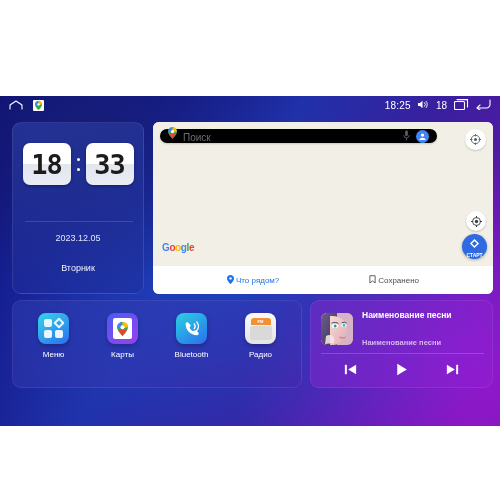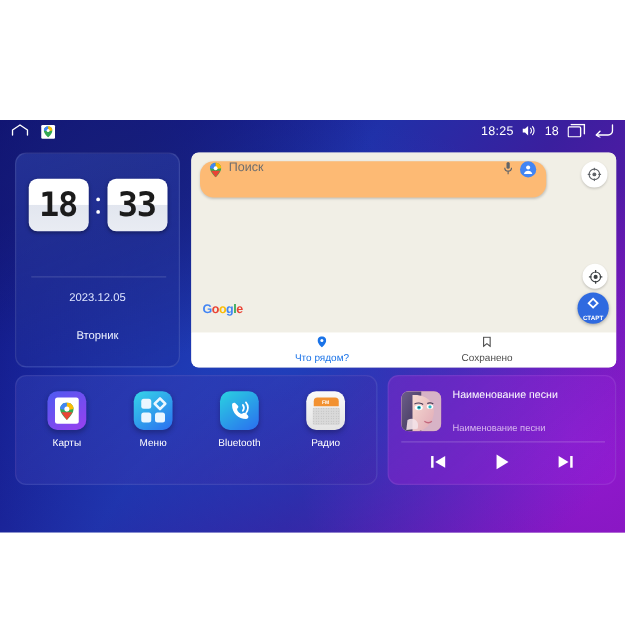--- a/index.html
+++ b/index.html
@@ -62,22 +62,22 @@
                 color:#eef2ff; font-size:9px;margin-top:12px; }
 
   
   #map-widget {
     left:153px; top:26px; width:340px; height:172px;
     background:#f2f0e7; border-radius:6px; overflow:hidden;
   }
   #map-canvas { position:absolute; left:0; top:0; width:100%; height:144px; background:#f1efe6; }
 
   .searchbar {
-    position:absolute; left:7px; top:7px; width:277px; height:29px;
-    background:#fdba74; border-radius:11px; display:flex; align-items:flex-start;
+    position:absolute; left:7px; top:7px; width:277px; height:14px;
+    background:#000000; border-radius:11px; display:flex; align-items:flex-end;
     padding:0 8px; gap:6px; box-shadow:0 1px 2px rgba(0,0,0,.18);
   }
   .search-text { flex:1; color:#6e6e6e; font-size:10px; }
   .mic { font-size:9px; color:#5f6368; }
   .avatar { width:13px; height:13px; border-radius:50%;
             background:#4285f4; display:flex; align-items:center; justify-content:center; }
 
   .layers-btn {
     position:absolute; right:7px; top:7px; width:21px; height:21px; border-radius:50%;
     background:#ffffff; box-shadow:0 1px 2px rgba(0,0,0,.18);
@@ -98,21 +98,21 @@
   .google-logo { position:absolute; left:9px; top:120px; font-size:10px; font-weight:bold;
                  letter-spacing:-.4px; }
   .google-logo b:nth-child(1){color:#4285f4}.google-logo b:nth-child(2){color:#ea4335}
   .google-logo b:nth-child(3){color:#fbbc05}.google-logo b:nth-child(4){color:#4285f4}
   .google-logo b:nth-child(5){color:#34a853}.google-logo b:nth-child(6){color:#ea4335}
 
   .map-nav {
     position:absolute; left:0; bottom:0; width:100%; height:28px; background:#ffffff;
     display:flex; align-items:center; justify-content:center; gap:90px;
   }
-  .map-nav-item { display:flex; flex-direction:column; align-items:center; gap:2px; }
+  .map-nav-item { display:flex; flex-direction:row; align-items:center; gap:2px; }
   .map-nav-item .ic { font-size:9px; line-height:1; }
   .map-nav-item .lb { font-size:8px; }
   .nav-active .lb, .nav-active .ic { color:#1a73e8; }
   .nav-idle .lb, .nav-idle .ic { color:#4d4d4d; }
 
   
   #apps-panel {
     left:12px; top:204px; width:290px; height:88px;
     background:linear-gradient(140deg, rgba(56,70,185,0.40), rgba(70,40,165,0.30));
     border:1px solid rgba(255,255,255,0.08);
@@ -158,21 +158,21 @@
 
   
   #music-widget {
     left:310px; top:204px; width:183px; height:88px;
     background:linear-gradient(140deg, rgba(128,40,200,0.55), rgba(150,30,215,0.40));
     border:1px solid rgba(255,255,255,0.08);
   }
   .music-top { position:absolute; left:10px; top:9px; display:flex; gap:9px; align-items:center; }
   .album-art { width:32px; height:32px; border-radius:6px; overflow:hidden; position:relative;
                background:linear-gradient(150deg,#d9a7c0,#b06a8f); flex:none; }
-  .music-meta { display:flex; flex-direction:column; gap:18px; }
+  .music-meta { display:flex; flex-direction:column; gap:18px;font-weight:bold; }
   .song-title  { color:#ffffff; font-size:8.5px; }
   .song-artist { color:#d7b6ee; font-size:7.5px; }
   .music-sep { position:absolute; left:10px; top:52px; width:163px; height:1px;
                background:rgba(255,255,255,0.18); }
   .music-controls { position:absolute; left:0; top:60px; width:100%;
                     display:flex; align-items:center; justify-content:space-around; padding:0 14px; }
   .mc { color:#ffffff; display:flex; align-items:center; justify-content:center; }
 </style>
 </head>
 <body>
@@ -309,46 +309,46 @@
               <path d="M1 0.7 L7 0.7 L7 9 L4 6.6 L1 9 Z" fill="none" stroke="#4d4d4d" stroke-width="1"></path>
             </svg>
         </span>
         <span class="lb">Сохранено</span>
       </div>
     </div>
   </div>
 
   <div class="panel" id="apps-panel">
     <div class="apps-row">
+
+      <div class="app">
+        <div class="app-icon ic-menu">
+          <div class="menu-grid">
+              <i></i>
+              <i></i>
+              <i></i>
+              <i></i>
+            </div>
+        </div>
+        <div class="app-label">Меню</div>
+      </div>
 
       <div class="app">
         <div class="app-icon ic-maps">
           <div class="maps-tile">
             <svg width="11" height="14" viewBox="0 0 7 9">
                 <path d="M3.5 0 C1.6 0 0 1.5 0 3.4 C0 5.8 3.5 9 3.5 9 C3.5 9 7 5.8 7 3.4 C7 1.5 5.4 0 3.5 0 Z" fill="#34a853"></path>
                 <path d="M3.5 0 C1.6 0 0 1.5 0 3.4 L3.5 4 Z" fill="#4285f4"></path>
                 <path d="M7 3.4 C7 1.5 5.4 0 3.5 0 L3.5 4 Z" fill="#fbbc05"></path>
                 <path d="M0.6 5 L3.5 9 L6.4 5 Z" fill="#ea4335"></path>
                 <circle cx="3.5" cy="3.4" r="1.3" fill="#fff"></circle>
               </svg>
           </div>
         </div>
         <div class="app-label">Карты</div>
-      </div>
-
-      <div class="app">
-        <div class="app-icon ic-menu">
-          <div class="menu-grid">
-              <i></i>
-              <i></i>
-              <i></i>
-              <i></i>
-            </div>
-        </div>
-        <div class="app-label">Меню</div>
       </div>
 
       <div class="app">
         <div class="app-icon ic-bt">
           <svg width="20" height="20" viewBox="0 0 22 22">
             <path d="M4 5.5 C4 4 5.5 3 7 4 L9 6 C10 7 9.5 8 8.5 8.8 C8 10.5 11 13.5 12.8 13.2 C13.8 12.3 15 11.8 16 12.8 L18 14.8 C19 16.3 18 17.8 16.5 17.8 C9.5 17.8 4 12.5 4 5.5 Z" fill="#ffffff"></path>
             <path d="M13.5 5.4 A4.3 4.3 0 0 1 13.5 10.6" fill="none" stroke="#ffffff" stroke-width="1.5" stroke-linecap="round"></path>
             <path d="M16.2 3.2 A7.3 7.3 0 0 1 16.2 12.8" fill="none" stroke="#ffffff" stroke-width="1.5" stroke-linecap="round"></path>
           </svg>
         </div>

